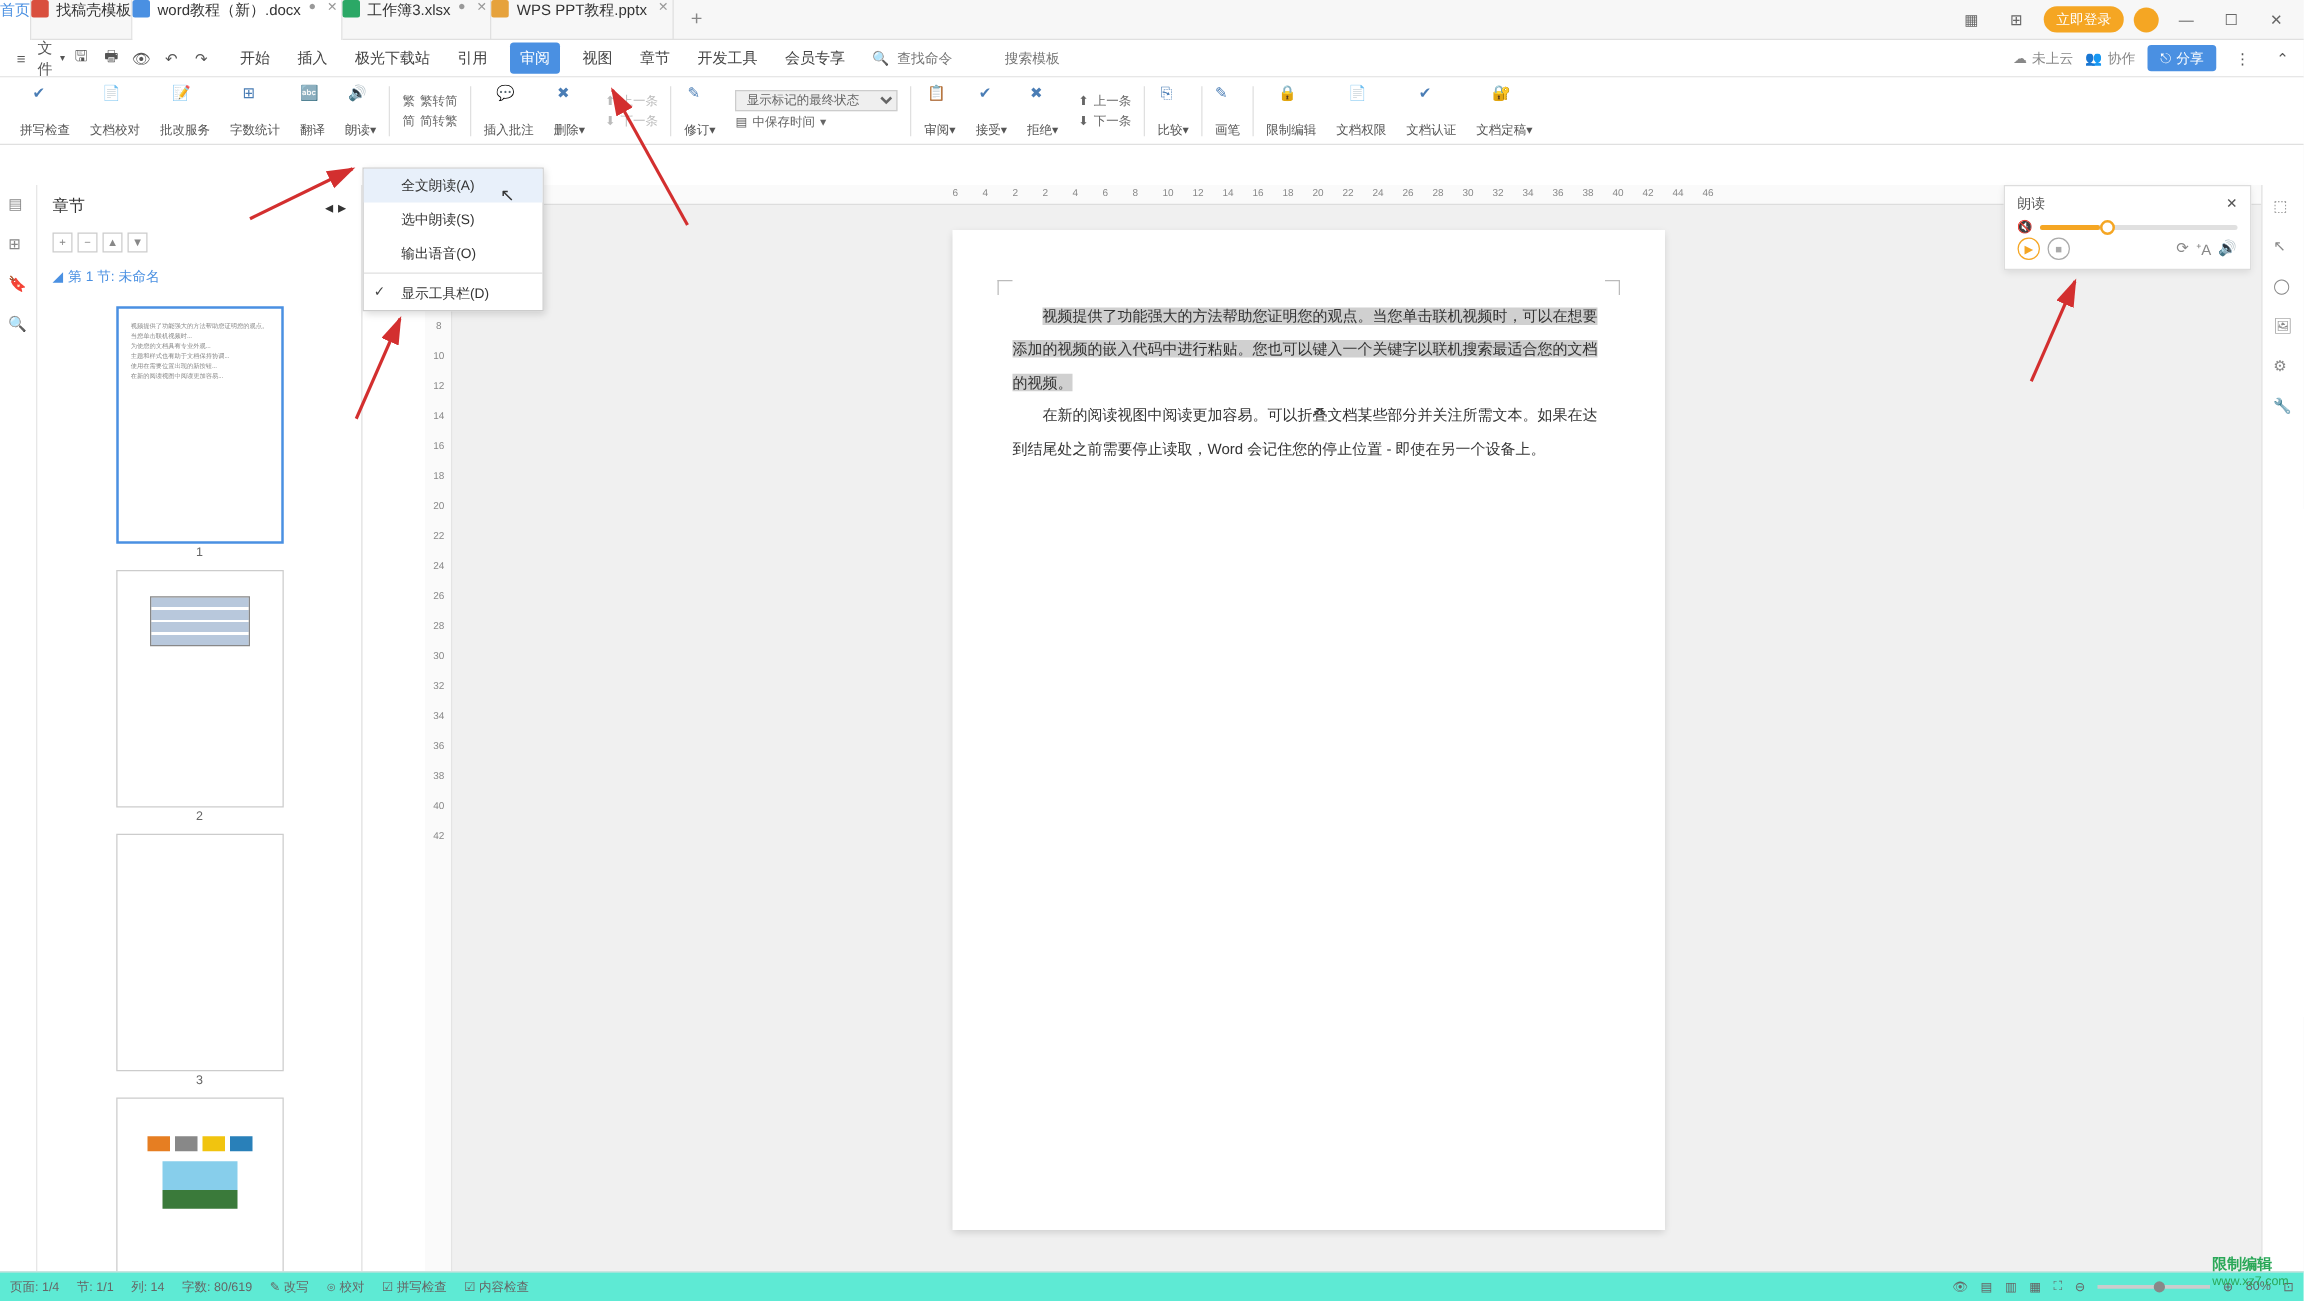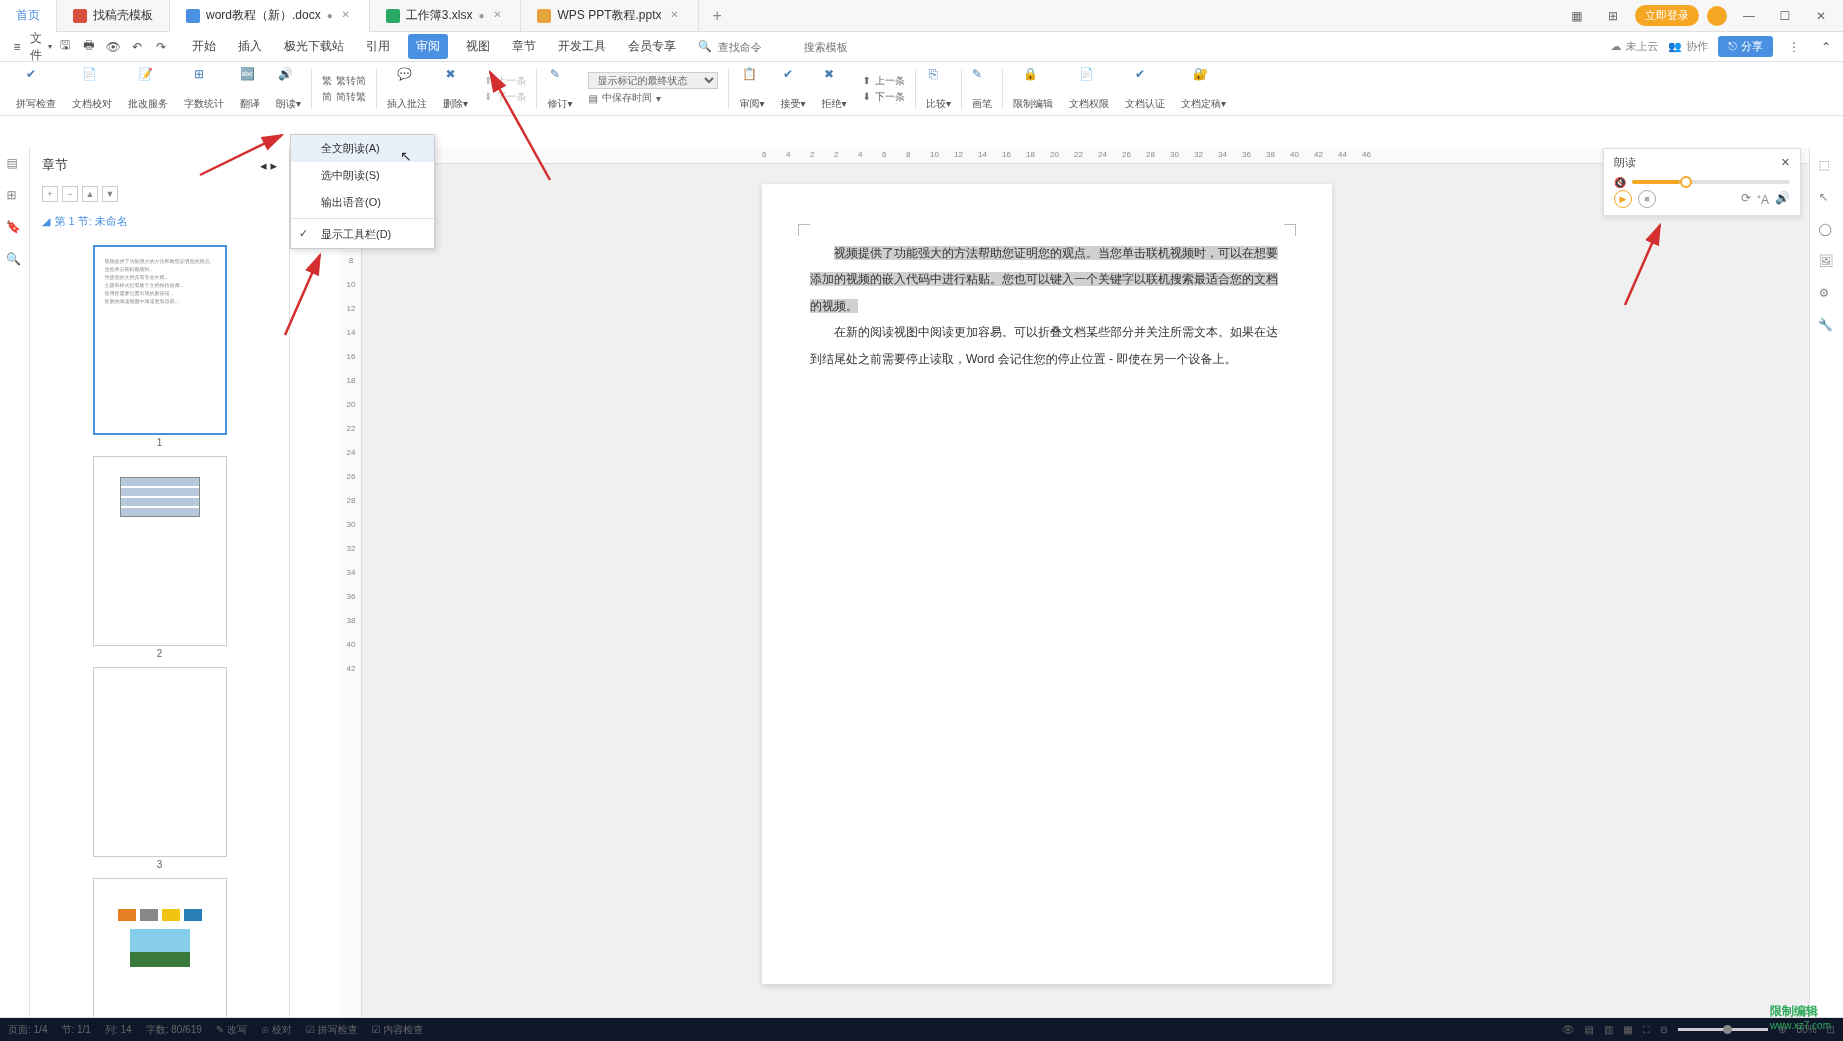--- a/index.html
+++ b/index.html
@@ -1,20 +1,20 @@
 <!DOCTYPE html>
 <html><head>
 <meta charset="utf-8">
 <style>
 * { margin: 0; padding: 0; box-sizing: border-box; font-family: "Microsoft YaHei", sans-serif; }
 body { background: #fff; font-size: 12px; color: #333; overflow: hidden; width: 1843px; height: 1041px; position: relative; }
 
 
 .titlebar { height: 32px; background: #f7f7f7; display: flex; align-items: center; border-bottom: 1px solid #e0e0e0; }
-.tab { height: 32px; padding: 0 16px; display: flex; align-items: center; gap: 6px; border-right: 1px solid #e0e0e0; cursor: pointer; position: relative; }
+.tab { height: 32px; padding: 0 0; display: flex; align-items: flex-start; gap: 6px; border-right: 1px solid #e0e0e0; cursor: pointer; position: relative; }
 .tab.home { background: #fff; color: #4a90e2; font-weight: 500; }
 .tab.active { background: #fff; }
 .tab-icon { width: 14px; height: 14px; display: inline-block; }
 .tab-icon.red { background: #d94f3e; border-radius: 2px; }
 .tab-icon.blue { background: #4a90e2; border-radius: 2px; }
 .tab-icon.green { background: #2ba866; border-radius: 2px; }
 .tab-icon.orange { background: #e6a23c; border-radius: 2px; }
 .tab-close { width: 14px; height: 14px; color: #999; font-size: 10px; text-align: center; }
 .tab-mod { color: #999; font-size: 10px; }
 .tab-plus { padding: 0 14px; color: #888; font-size: 16px; }
@@ -103,21 +103,21 @@
 .read-header { display: flex; justify-content: space-between; align-items: center; font-size: 11px; color: #555; }
 .read-slider { margin: 6px 0; height: 4px; background: #e0e0e0; position: relative; border-radius: 2px; }
 .read-slider-fill { position: absolute; left: 0; width: 30%; height: 100%; background: #f5a623; border-radius: 2px; }
 .read-slider-thumb { position: absolute; left: 30%; top: -4px; width: 12px; height: 12px; background: #fff; border: 2px solid #f5a623; border-radius: 50%; }
 .read-controls { display: flex; align-items: center; gap: 6px; }
 .read-btn { width: 18px; height: 18px; border: 1.5px solid #f5a623; border-radius: 50%; display: flex; align-items: center; justify-content: center; color: #f5a623; font-size: 9px; }
 .read-btn.gray { border-color: #aaa; color: #aaa; }
 .read-icons-right { margin-left: auto; display: flex; gap: 6px; color: #888; font-size: 12px; }
 
 
-.statusbar { position: absolute; left: 0; right: 0; bottom: 0; height: 24px; background: #0f172a; border-top: 1px solid #e0e0e0; display: flex; align-items: center; padding: 0 8px; font-size: 10px; color: #666; gap: 14px; }
+.statusbar { position: absolute; left: 0; right: 0; bottom: 0; height: 24px; background: #5eead4; border-top: 1px solid #e0e0e0; display: flex; align-items: center; padding: 0 8px; font-size: 10px; color: #666; gap: 14px; }
 .statusbar-right { margin-left: auto; display: flex; align-items: center; gap: 10px; }
 .zoom-slider { width: 90px; height: 3px; background: #ccc; position: relative; }
 .zoom-thumb { position: absolute; left: 50%; top: -3px; width: 9px; height: 9px; background: #888; border-radius: 50%; }
 
 
 .arrow { position: absolute; z-index: 200; pointer-events: none; }
 .arrow svg { overflow: visible; }
 
 
 .watermark { position: absolute; right: 12px; bottom: 10px; z-index: 300; font-size: 12px; }

